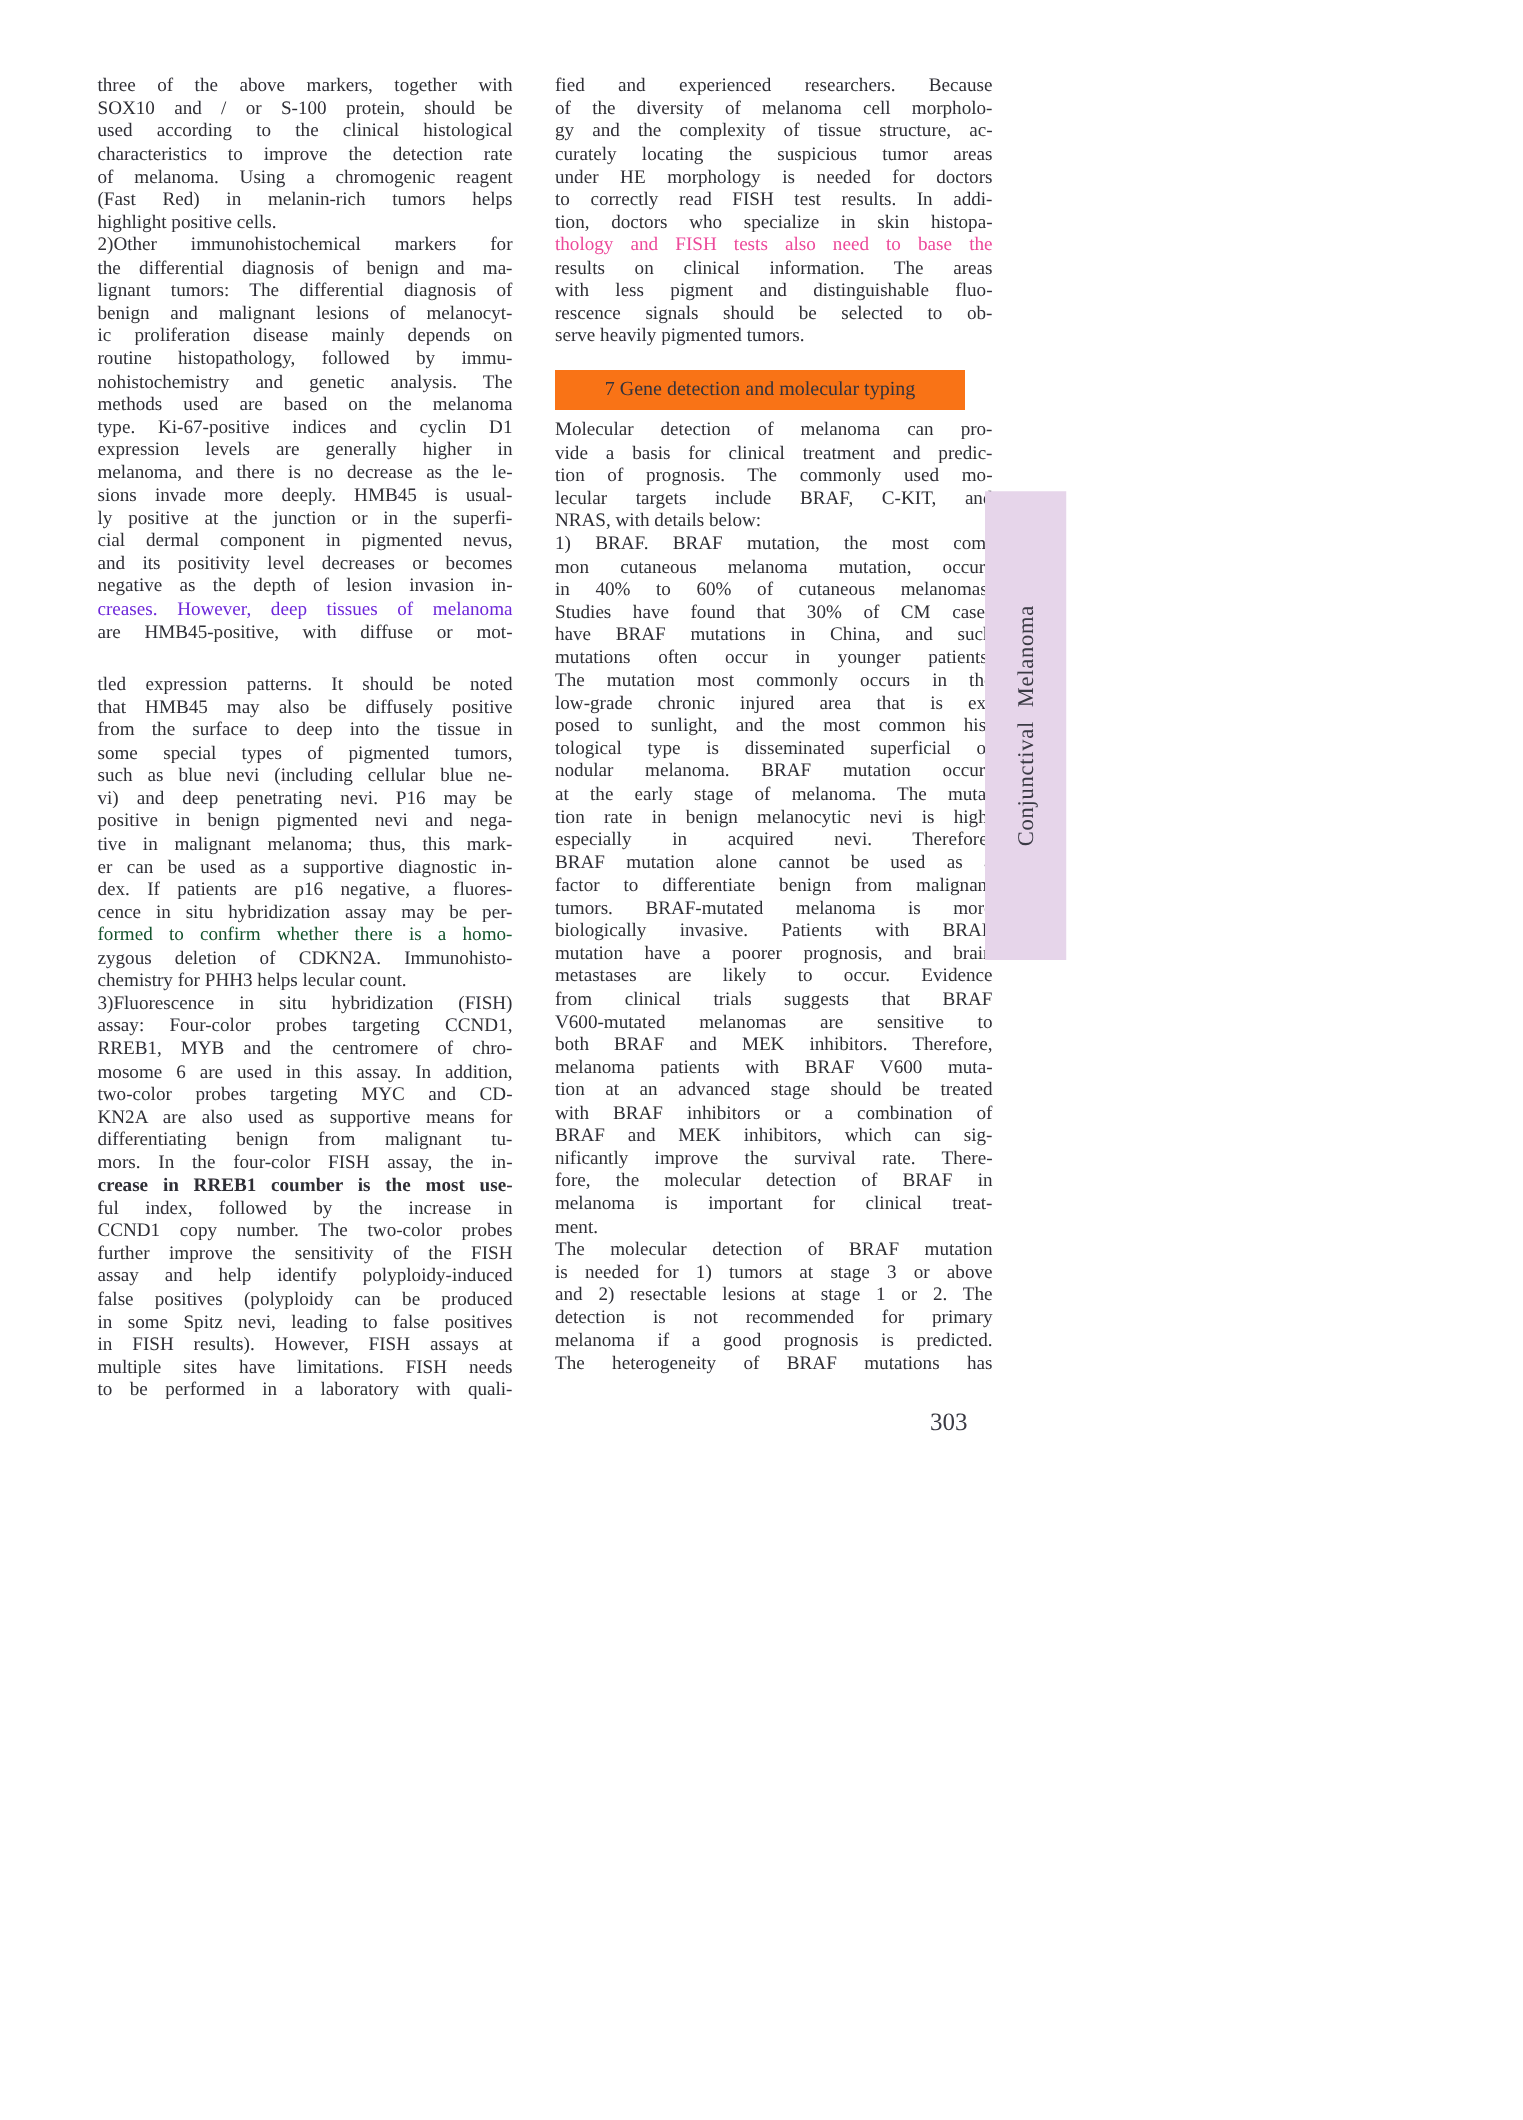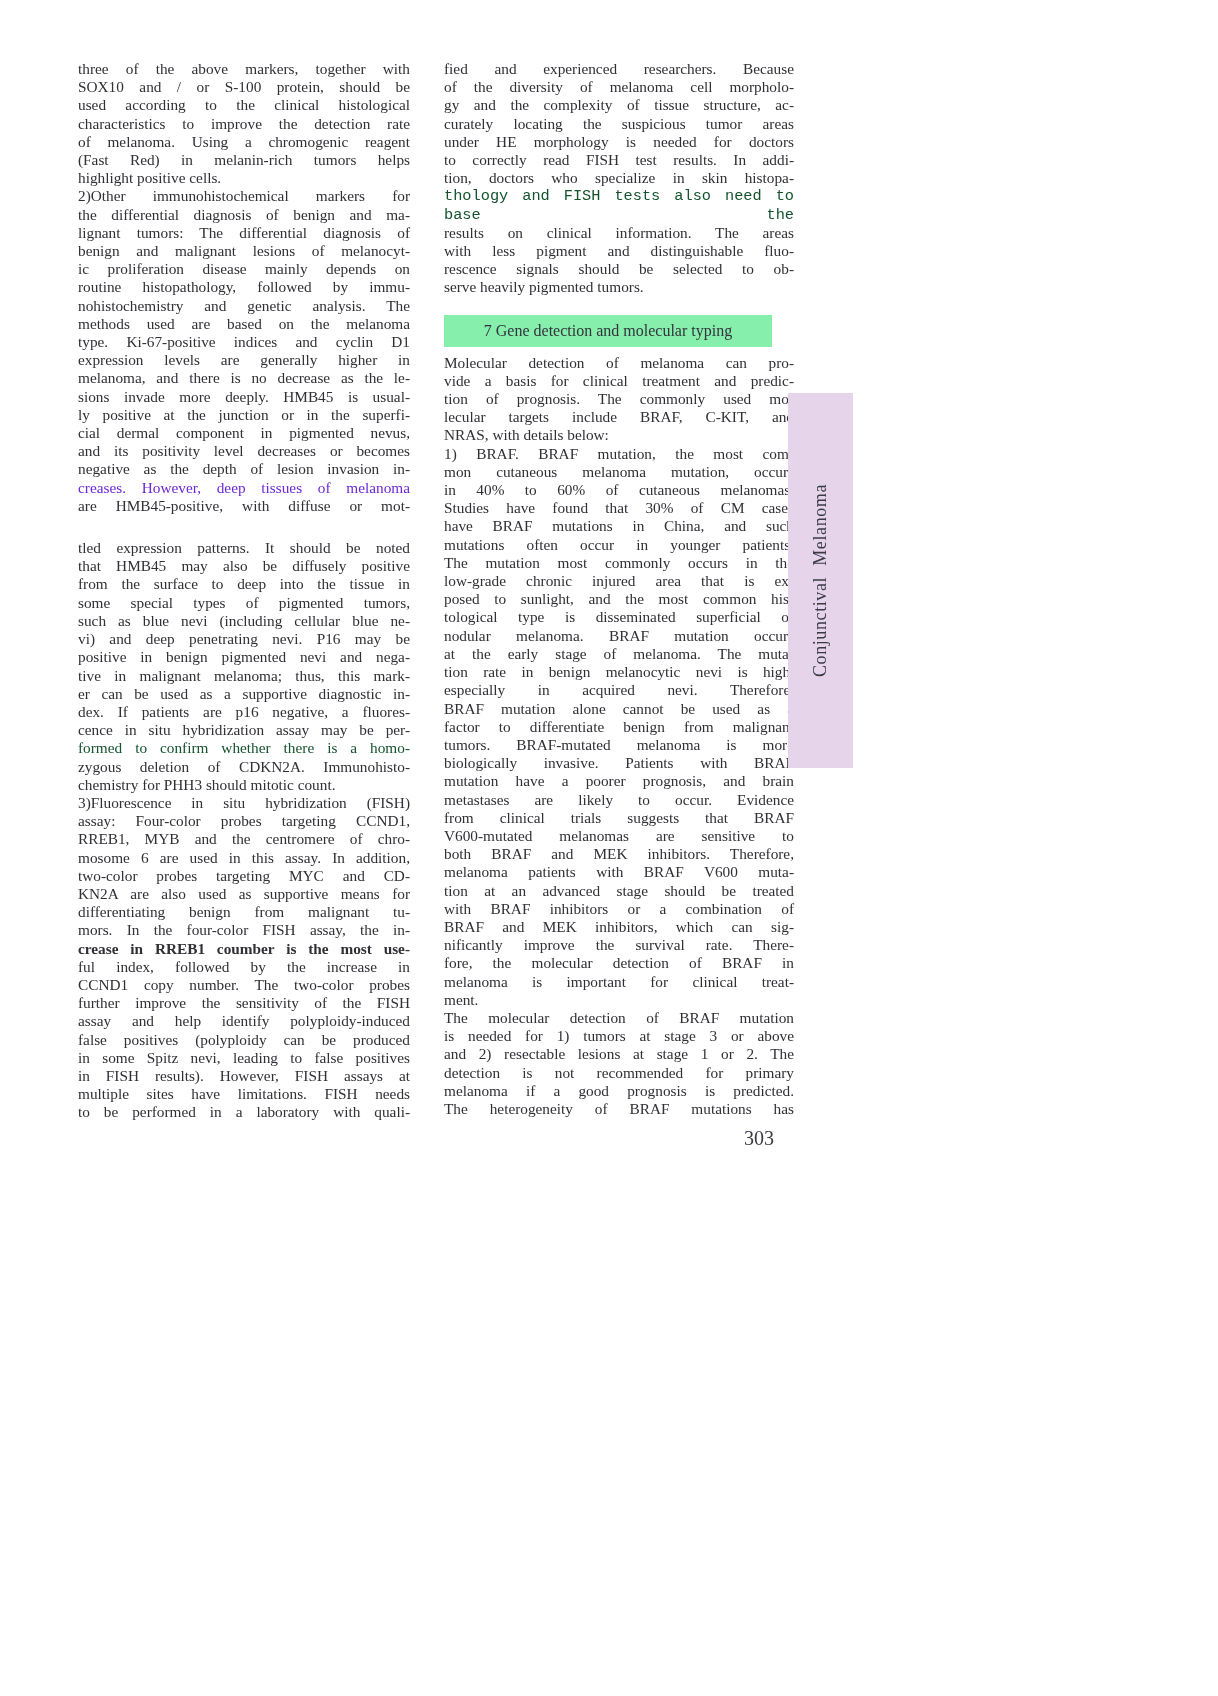--- a/index.html
+++ b/index.html
@@ -98,21 +98,21 @@
         <div class="line" style="color: rgb(47, 47, 54);">some special types of pigmented tumors,</div>
         <div class="line" style="color: rgb(47, 47, 54);">such as blue nevi (including cellular blue ne-</div>
         <div class="line" style="color: rgb(47, 47, 54);">vi) and deep penetrating nevi. P16 may be</div>
         <div class="line" style="color: rgb(47, 47, 54);">positive in benign pigmented nevi and nega-</div>
         <div class="line" style="color: rgb(47, 47, 54);">tive in malignant melanoma; thus, this mark-</div>
         <div class="line" style="color: rgb(47, 47, 54);">er can be used as a supportive diagnostic in-</div>
         <div class="line" style="color: rgb(47, 47, 54);">dex. If patients are p16 negative, a fluores-</div>
         <div class="line" style="color: rgb(47, 47, 54);">cence in situ hybridization assay may be per-</div>
         <div class="line" style="color: #14532d;">formed to confirm whether there is a homo-</div>
         <div class="line" style="color: rgb(47, 47, 54);">zygous deletion of CDKN2A. Immunohisto-</div>
-        <div class="line flush" style="color: rgb(47, 47, 54);">chemistry for PHH3 should mitotic count.</div>
+        <div class="line flush" style="color: rgb(47, 47, 54);">chemistry for PHH3 helps lecular count.</div>
       </div>
       <div class="para">
         <div class="line" style="color: rgb(47, 47, 54);">3)Fluorescence in situ hybridization (FISH)</div>
         <div class="line" style="color: rgb(47, 47, 54);">assay: Four-color probes targeting CCND1,</div>
         <div class="line" style="color: rgb(47, 47, 54);">RREB1, MYB and the centromere of chro-</div>
         <div class="line" style="color: rgb(47, 47, 54);">mosome 6 are used in this assay. In addition,</div>
         <div class="line" style="color: rgb(47, 47, 54);">two-color probes targeting MYC and CD-</div>
         <div class="line" style="color: rgb(47, 47, 54);">KN2A are also used as supportive means for</div>
         <div class="line" style="color: rgb(47, 47, 54);">differentiating benign from malignant tu-</div>
         <div class="line" style="color: rgb(47, 47, 54);">mors. In the four-color FISH assay, the in-</div>
@@ -130,27 +130,27 @@
     </div>
   <div class="col" id="col-right">
       <div class="para">
         <div class="line" style="color: rgb(47, 47, 54);">fied and experienced researchers. Because</div>
         <div class="line" style="color: rgb(47, 47, 54);">of the diversity of melanoma cell morpholo-</div>
         <div class="line" style="color: rgb(47, 47, 54);">gy and the complexity of tissue structure, ac-</div>
         <div class="line" style="color: rgb(47, 47, 54);">curately locating the suspicious tumor areas</div>
         <div class="line" style="color: rgb(47, 47, 54);">under HE morphology is needed for doctors</div>
         <div class="line" style="color: rgb(47, 47, 54);">to correctly read FISH test results. In addi-</div>
         <div class="line" style="color: rgb(47, 47, 54);">tion, doctors who specialize in skin histopa-</div>
-        <div class="line" style="color: #14532d; font-family: Liberation Mono, monospace;">thology and FISH tests also need to base the</div>
+        <div class="line" style="color: #ec4899;">thology and FISH tests also need to base the</div>
         <div class="line" style="color: rgb(47, 47, 54);">results on clinical information. The areas</div>
         <div class="line" style="color: rgb(47, 47, 54);">with less pigment and distinguishable fluo-</div>
         <div class="line" style="color: rgb(47, 47, 54);">rescence signals should be selected to ob-</div>
         <div class="line flush" style="color: rgb(47, 47, 54);">serve heavily pigmented tumors.</div>
       </div>
-      <div class="heading-bar" style="background: #86efac;">7 Gene detection and molecular typing</div>
+      <div class="heading-bar" style="background: #f97316;">7 Gene detection and molecular typing</div>
       <div class="para">
         <div class="line" style="color: rgb(47, 47, 54);">Molecular detection of melanoma can pro-</div>
         <div class="line" style="color: rgb(47, 47, 54);">vide a basis for clinical treatment and predic-</div>
         <div class="line" style="color: rgb(47, 47, 54);">tion of prognosis. The commonly used mo-</div>
         <div class="line" style="color: rgb(47, 47, 54);">lecular targets include BRAF, C-KIT, and</div>
         <div class="line flush" style="color: rgb(47, 47, 54);">NRAS, with details below:</div>
       </div>
       <div class="para">
         <div class="line" style="color: rgb(47, 47, 54);">1) BRAF. BRAF mutation, the most com-</div>
         <div class="line" style="color: rgb(47, 47, 54);">mon cutaneous melanoma mutation, occurs</div>

